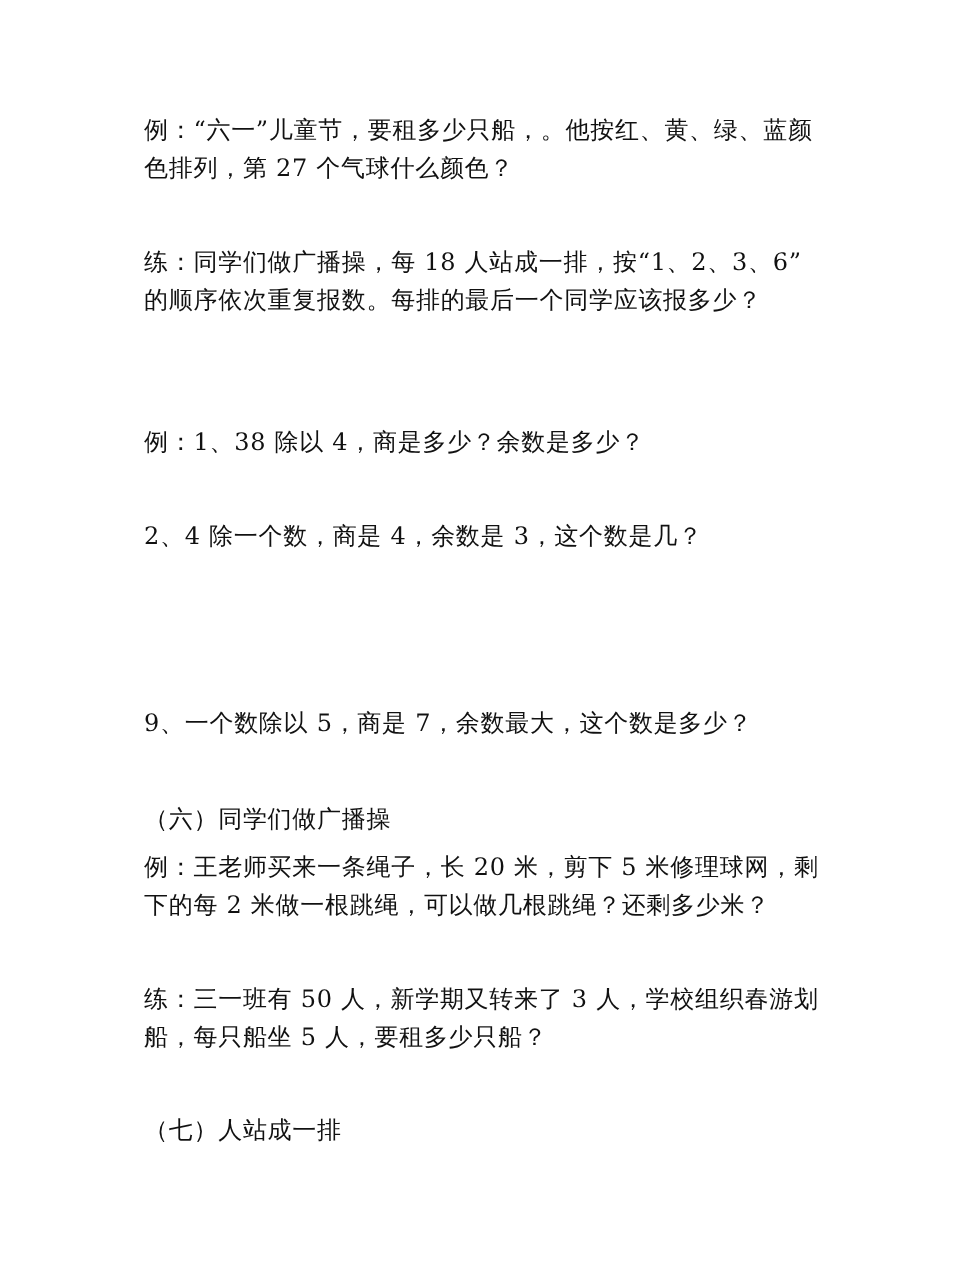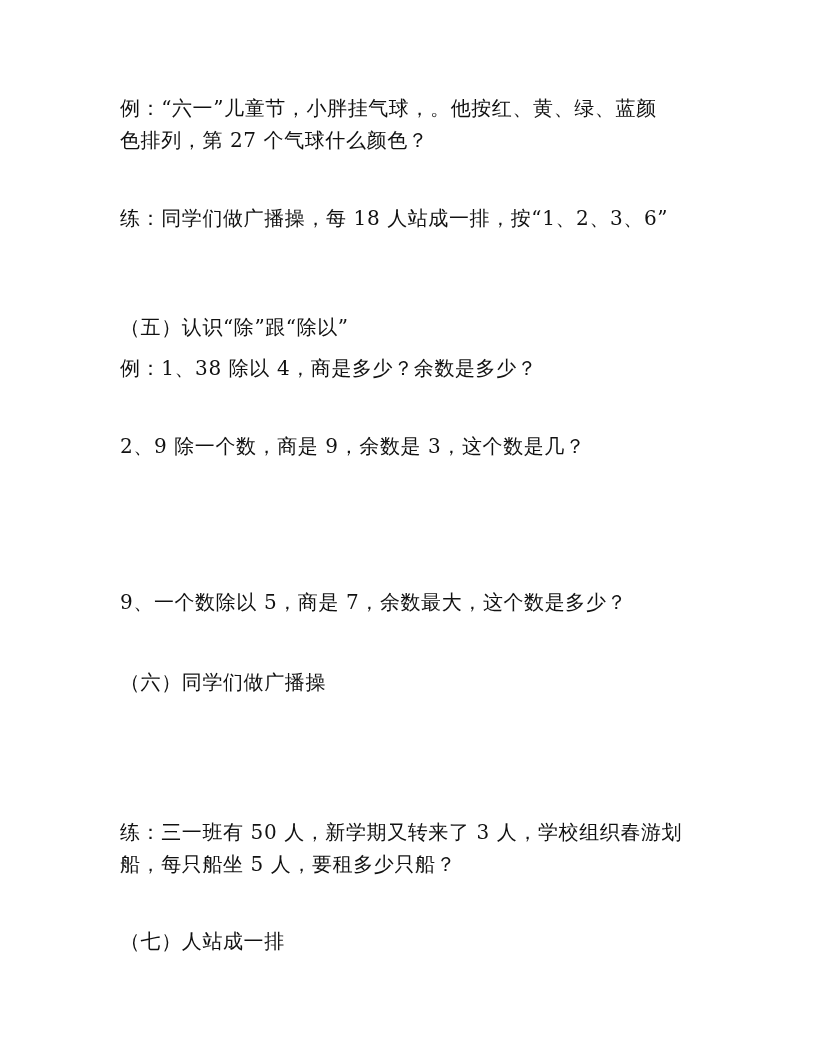--- a/index.html
+++ b/index.html
@@ -7,34 +7,36 @@
          font-family: "DejaVu Serif", "Liberation Serif", serif; color: #111111; }
   .page { position: absolute; left: 0; top: 0; width: 816px; height: 1056px; background: #fff; }
   .line { position: absolute; left: 120px; width: 576px; font-size: 20px; line-height: 24px;
           white-space: nowrap; letter-spacing: 0.6px; }
   .heading { left: 120px; }
 </style>
 </head>
 <body>
 
 <div class="page">
-  <div class="line" style="top:96px">例：“六一”儿童节，小胖挂气球，。他按红、黄、绿、蓝颜</div>
+  <div class="line" style="top:96px">例：“六一”儿童节，要租多少只船，。他按红、黄、绿、蓝颜</div>
   <div class="line" style="top:128px">色排列，第 27 个气球什么颜色？</div>
 
   <div class="line" style="top:206px">练：同学们做广播操，每 18 人站成一排，按“1、2、3、6”</div>
+  <div class="line" style="top:238px">的顺序依次重复报数。每排的最后一个同学应该报多少？</div>
 
-  <div class="line heading" style="top:315px">（五）认识“除”跟“除以”</div>
 
   <div class="line" style="top:356px">例：1、38 除以 4，商是多少？余数是多少？</div>
 
-  <div class="line" style="top:434px">2、9 除一个数，商是 9，余数是 3，这个数是几？</div>
+  <div class="line" style="top:434px">2、4 除一个数，商是 4，余数是 3，这个数是几？</div>
 
 
   <div class="line" style="top:590px">9、一个数除以 5，商是 7，余数最大，这个数是多少？</div>
 
   <div class="line heading" style="top:670px">（六）同学们做广播操</div>
 
+  <div class="line" style="top:710px">例：王老师买来一条绳子，长 20 米，剪下 5 米修理球网，剩</div>
+  <div class="line" style="top:742px">下的每 2 米做一根跳绳，可以做几根跳绳？还剩多少米？</div>
 
   <div class="line" style="top:820px">练：三一班有 50 人，新学期又转来了 3 人，学校组织春游划</div>
   <div class="line" style="top:852px">船，每只船坐 5 人，要租多少只船？</div>
 
   <div class="line heading" style="top:929px">（七）人站成一排</div>
 </div>
 
 </body></html>

